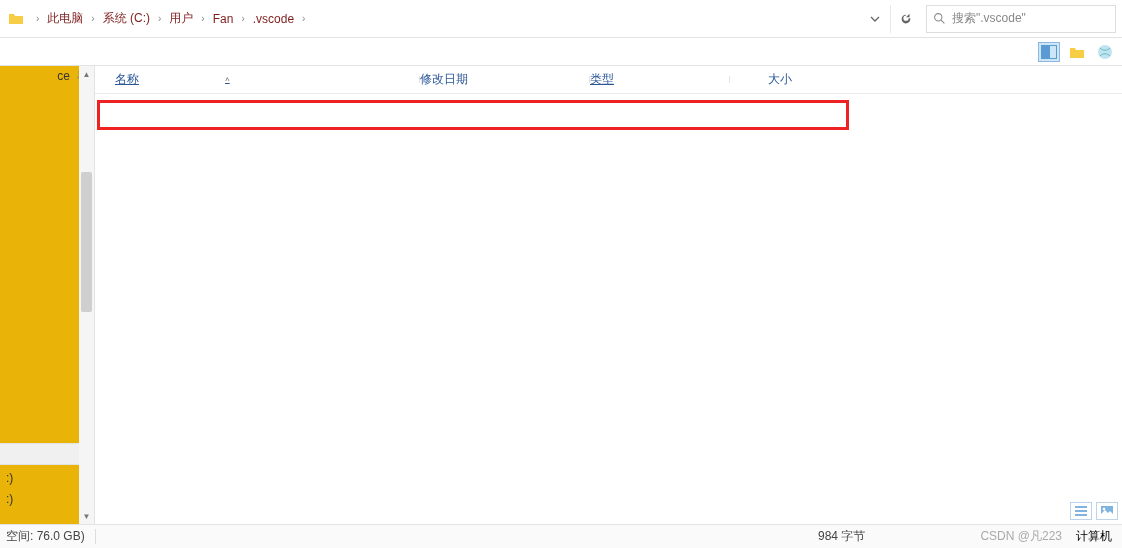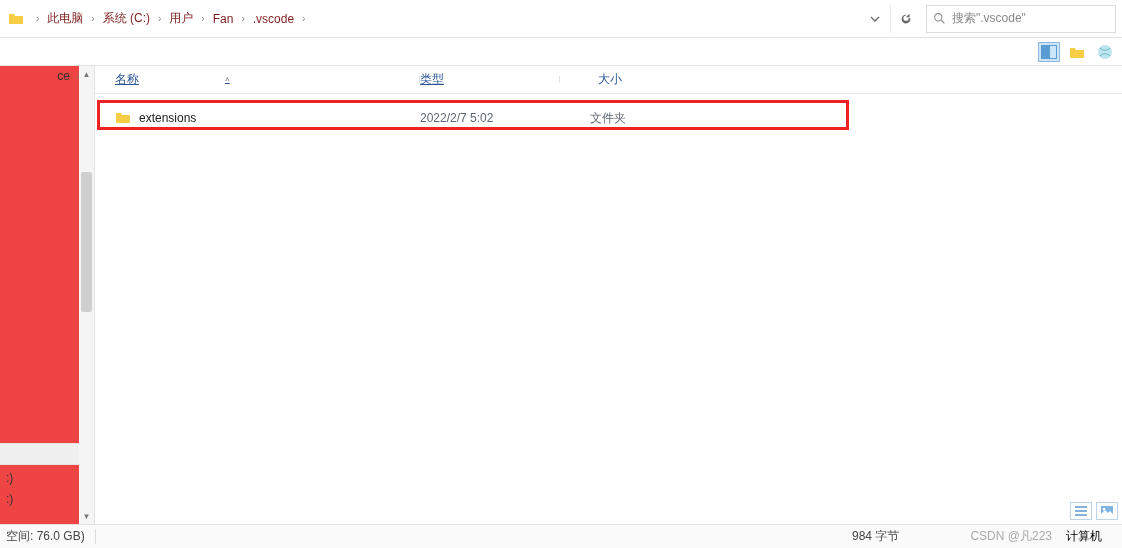--- a/index.html
+++ b/index.html
@@ -17,21 +17,21 @@
     .search-box { width: 190px; height: 28px; margin: 0 6px 0 6px; border: 1px solid #ddd; display: flex; align-items: center; padding: 0 6px; color: #888; }
     .search-box .si { margin-right: 6px; }
 
     
     .view-bar { height: 28px; display: flex; justify-content: flex-end; align-items: center; padding-right: 6px; border-bottom: 1px solid #e3e3e3; gap: 6px; }
     .vb-btn { width: 22px; height: 20px; display: flex; align-items: center; justify-content: center; }
     .vb-btn.active { border: 1px solid #8db7e0; background: #cde6f7; }
 
     
     .main { display: flex; height: calc(100% - 38px - 28px - 24px); }
-    .left { width: 95px; border-right: 1px solid #e3e3e3; background: #ef4444; position: relative; }
+    .left { width: 95px; border-right: 1px solid #e3e3e3; background: #eab308; position: relative; }
     .left-item { height: 20px; display: flex; align-items: center; padding-right: 8px; justify-content: flex-end; font-size: 12px; color: #333; gap: 4px; }
     .pin { width: 12px; height: 12px; opacity: .6; }
     .left-mid { position: absolute; top: 377px; left: 0; right: 0; height: 22px; background: #f0f0f0; border-top: 1px solid #e3e3e3; border-bottom: 1px solid #e3e3e3; }
     .left-label { position: absolute; left: 0; padding: 2px 6px; font-size: 12px; }
     .left-label.l1 { top: 403px; }
     .left-label.l2 { top: 424px; }
     .left-scroll { position: absolute; right: 0; top: 0; bottom: 0; width: 15px; background: #f5f5f5; display: flex; flex-direction: column; }
     .ls-btn { height: 16px; display: flex; align-items: center; justify-content: center; color: #777; font-size: 8px; }
     .ls-track { flex: 1; position: relative; }
     .ls-thumb { position: absolute; left: 2px; right: 2px; top: 90px; height: 140px; background: #cfcfcf; border-radius: 2px; }
@@ -57,22 +57,22 @@
 
     .file-icon { width: 16px; height: 16px; flex-shrink: 0; }
 
     
     .br-controls { position: absolute; right: 4px; bottom: 4px; display: flex; gap: 4px; }
     .brc { width: 22px; height: 18px; border: 1px solid #bcd4ea; display: flex; align-items: center; justify-content: center; }
 
     
     .status { height: 24px; display: flex; align-items: center; border-top: 1px solid #e3e3e3; background: #fafafa; font-size: 12px; color: #444; position: relative; }
     .status-left { padding-left: 6px; }
-    .status-mid { position: absolute; left: 852px; }
-    .status-right { position: absolute; right: 20px; color: #aaa; display: flex; gap: 14px; align-items: center; }
+    .status-mid { position: absolute; left: 818px; }
+    .status-right { position: absolute; right: 10px; color: #aaa; display: flex; gap: 14px; align-items: center; }
     .status-sep { position: absolute; left: 95px; top: 4px; bottom: 4px; width: 1px; background: #ddd; }
 
     .folder-svg { fill: #f7cd46; }
     .json-svg { fill: #fff; stroke: #bfae70; }
   </style>
 </head>
 <body>
 
 <div class="address-bar">
   <div class="breadcrumb">
@@ -154,38 +154,28 @@
     </div>
   </div>
 
   <div class="content">
     <div class="columns">
       <div class="col col-name">
           <span>名称</span>
           <span class="sort-arrow">˄</span>
           <span class="col-sep"></span>
         </div>
+      <div class="col col-date"><span>修改日期</span><span class="col-sep"></span></div>
       <div class="col col-type"><span>类型</span><span class="col-sep"></span></div>
       <div class="col col-size"><span>大小</span></div>
     </div>
 
     <div class="highlight-box" style="left:2px; top:34px; width:752px; height:30px;"></div>
 
     <div class="rows">
-      <div class="row" style="margin-top:8px;">
-        <div class="cell-name">
-          <svg class="file-icon" viewBox="0 0 16 16">
-              <path class="folder-svg" d="M1 3h5l1 2h8v8H1z"></path>
-            </svg>
-          <span>extensions</span>
-        </div>
-        <div class="cell-date">2022/2/7 5:02</div>
-        <div class="cell-type">文件夹</div>
-        <div class="cell-size"></div>
-      </div>
     </div>
 
     <div class="br-controls">
       <div class="brc">
           <svg width="14" height="12" viewBox="0 0 14 12">
             <path d="M1 2h12M1 6h12M1 10h12" stroke="#5a9bd4" stroke-width="1.5"></path>
           </svg>
         </div>
       <div class="brc">
           <svg width="14" height="12" viewBox="0 0 14 12">

